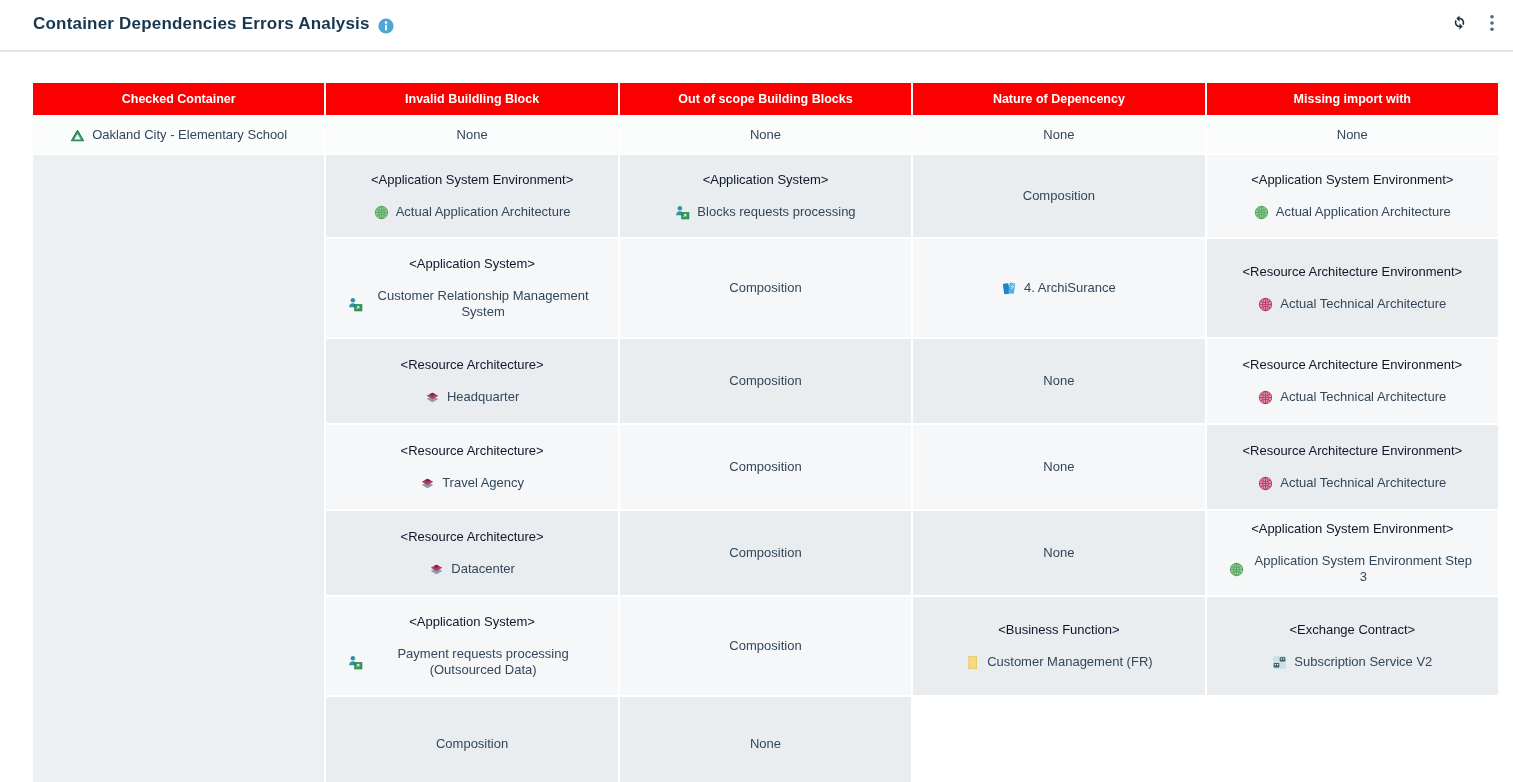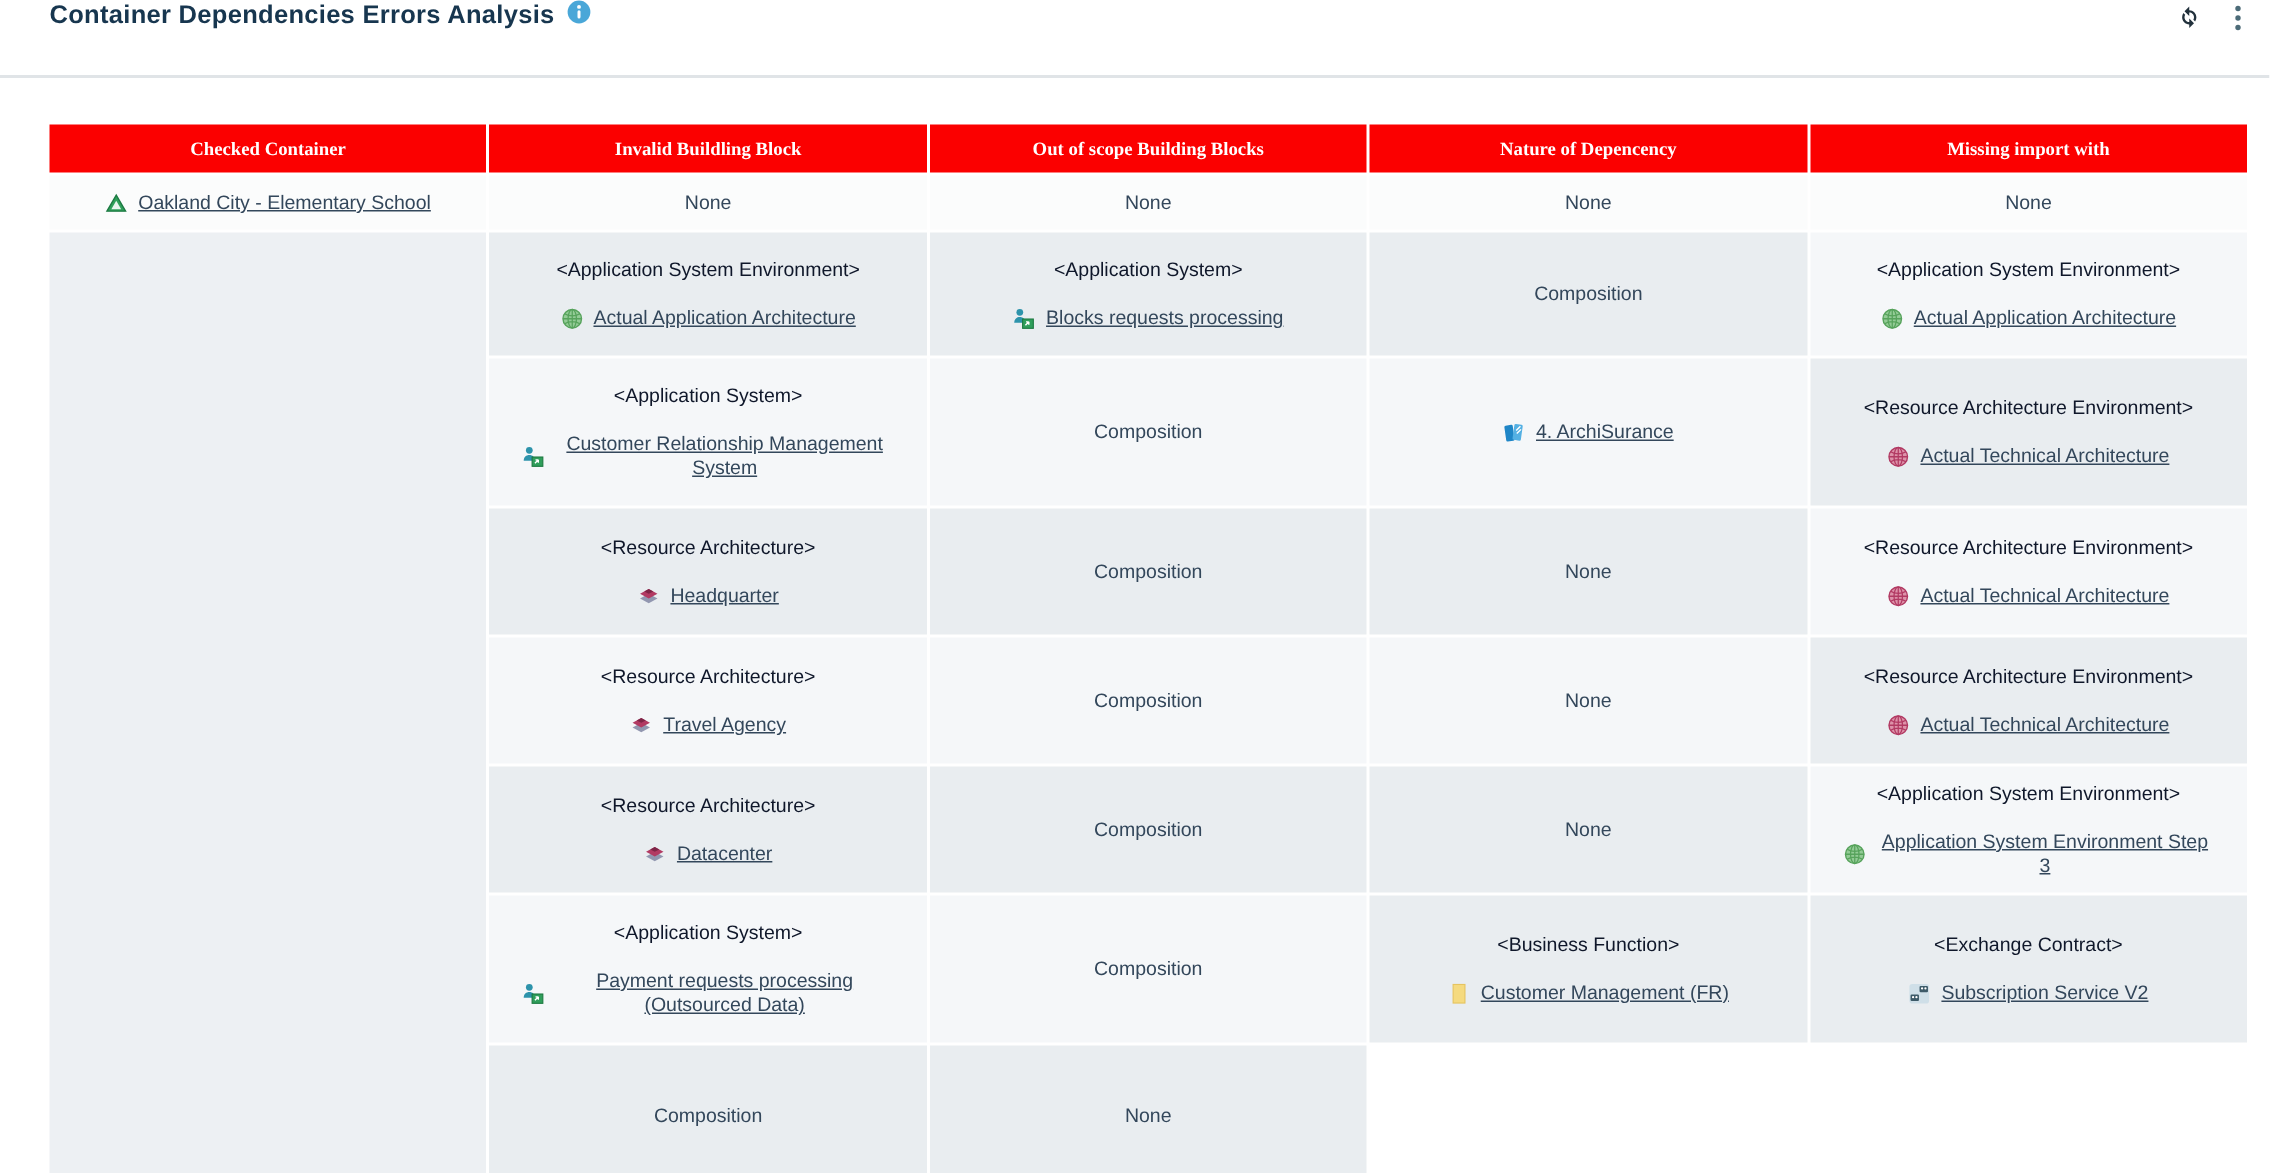--- a/index.html
+++ b/index.html
@@ -5,22 +5,22 @@
   * { box-sizing: border-box; }
   html,body { margin:0; padding:0; }
   body {
     width:1513px; height:782px; overflow:hidden;
     background:#ffffff;
     font-family:"Liberation Sans", sans-serif;
     color:#33475b;
   }
   
   .topbar {
-    height:52px; display:flex; align-items:flex-start;
-    padding:0 16px 0 33px;
+    height:52px; display:flex; align-items:flex-end;
+    padding:0 16px 16px 33px;
     border-bottom:2px solid #e0e4e7;
     background:#ffffff;
   }
   .page-title {
     font-size:17px; font-weight:bold; color:#17364f; letter-spacing:.2px;
   }
   .info-ic { width:16px; height:16px; margin-left:8px; display:inline-block; vertical-align:middle; cursor:pointer; }
   .topbar-actions { margin-left:auto; display:flex; align-items:center; gap:16px; }
   .icon-btn { background:none; border:none; padding:2px; cursor:pointer; display:flex; align-items:center; justify-content:center; }
   .refresh-ic { width:19px; height:19px; }
@@ -33,39 +33,38 @@
     grid-template-columns:repeat(5, 1fr);
     grid-template-rows:32px 36px 82px 98px 84px 84px 84px 98px 95px;
     gap:2px;
     background:#ffffff;
   }
   .hcell {
     background:#fb0000; color:#ffffff;
     font-size:12.5px; font-weight:bold;
     display:flex; align-items:center; justify-content:center;
     text-align:center;
-    font-family:Liberation Serif, serif;
   }
   .cell {
     display:flex; flex-direction:column;
     align-items:center; justify-content:center;
     text-align:center; font-size:13px; line-height:1.25;
     padding:6px 22px; gap:16px;
   }
   .bg-first { background:#fbfcfc; }
   .bg-a { background:#f5f7f9; }  
   .bg-b { background:#e9edf0; }  
   .merged {
     grid-column:1; grid-row:3 / span 7;
     background:#edf0f3;
   }
   .eline { display:flex; align-items:center; justify-content:center; gap:7px; }
   .cell-ic { width:15px; height:15px; flex-shrink:0; }
   .stereotype { color:#0f172a; }
-  .name { max-width:240px;text-decoration:underline; }
+  .name { max-width:240px; }
 </style>
 </head>
 <body>
 
 <svg width="0" height="0" style="position:absolute">
   <defs>
     <symbol id="sym-info" viewBox="0 0 16 16">
       <circle cx="8" cy="8" r="7.6" fill="#4aa7d8"></circle>
       <circle cx="8" cy="4.6" r="1.3" fill="#fff"></circle>
       <rect x="7" y="6.8" width="2" height="5.6" rx="1" fill="#fff"></rect>

